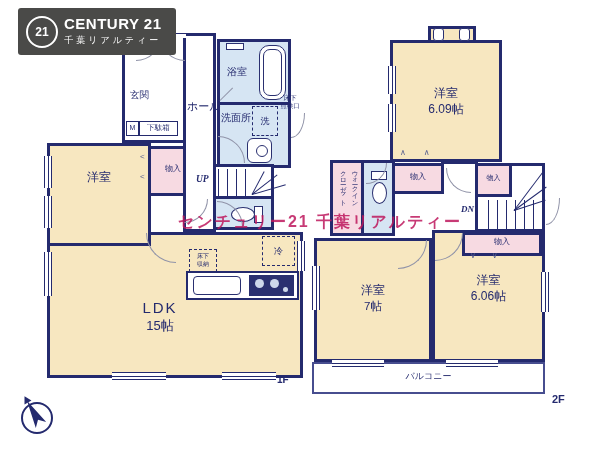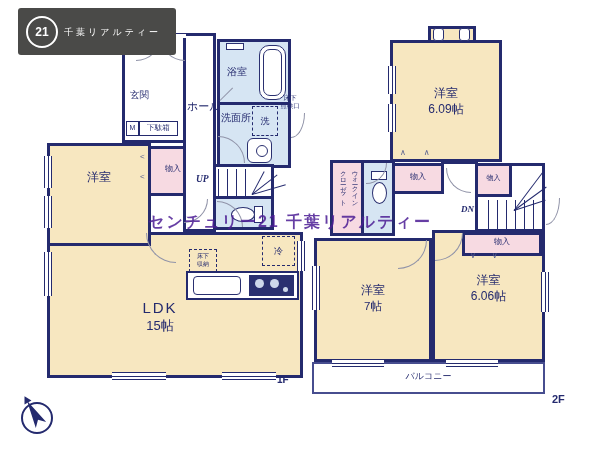--- a/index.html
+++ b/index.html
@@ -30,21 +30,21 @@
   .diag{position:absolute;height:1px;background:var(--wall);transform-origin:0 50%;}
   .wallseg{position:absolute;background:var(--wall);}
   .fixture{position:absolute;box-sizing:border-box;border:1.5px solid #2a3070;background:#fff;}
   .tub::after{content:'';position:absolute;inset:3px;border:1px solid #2a3070;border-radius:7px;}
   .burner{position:absolute;border-radius:50%;background:#cdd7ea;}
   .logo{position:absolute;left:18px;top:8px;width:158px;height:47px;background:#4a4a48;border-radius:3px;display:flex;align-items:center;padding:0 8px;box-sizing:border-box;z-index:60;}
   .logo-badge{width:28px;height:28px;border:2px solid #fff;border-radius:50%;color:#fff;font-weight:bold;font-size:12px;display:flex;align-items:center;justify-content:center;flex:0 0 auto;}
   .logo-col{display:flex;flex-direction:column;align-items:center;margin-left:6px;}
   .logo-brand{color:#fff;font-weight:bold;font-size:15px;letter-spacing:.5px;line-height:1.1;}
   .logo-sub{color:#fff;font-size:9px;letter-spacing:3px;margin-top:2px;}
-  .watermark{position:absolute;left:148px;top:212px;font-size:16px;font-weight:bold;color:#4c1d95;letter-spacing:2px;opacity:.85;z-index:50;white-space:nowrap;}
+  .watermark{position:absolute;left:148px;top:212px;font-size:16px;font-weight:bold;color:#be185d;letter-spacing:2px;opacity:.85;z-index:50;white-space:nowrap;padding-left:30px;}
 </style>
 </head>
 <body>
 
 <div class="canvas">
 
   <div class="room cream" style="left:47px;top:232px;width:256px;height:146px"></div>
   <div class="room cream" style="left:47px;top:143px;width:104px;height:103px"></div>
   <div class="room pink" style="left:148px;top:146px;width:50px;height:50px"></div>
   <div class="room white" style="left:122px;top:33px;width:64px;height:110px"></div>
@@ -199,20 +199,21 @@
   <div class="lbl2" style="left:312px;top:371px;width:233px;font-size:9px">バルコニー</div>
   <div class="lbl" style="left:552px;top:393px;font-size:11px;font-weight:600">2F</div>
 
   <div class="watermark">センチュリー21 千葉リアルティー</div>
 
   <div class="logo">
     <div class="logo-badge">
       <span>21</span>
     </div>
     <div class="logo-col">
+      <div class="logo-brand">CENTURY 21</div>
       <div class="logo-sub">千葉リアルティー</div>
     </div>
   </div>
 
   <svg style="position:absolute;left:12px;top:392px" width="48" height="48" viewBox="0 0 48 48">
     <circle cx="25" cy="26" r="15" fill="none" stroke="#242a6e" stroke-width="2"></circle>
     <g transform="rotate(-30 25 26)" fill="#242a6e">
       <polygon points="25,6 19,34 25,28 31,34"></polygon>
       <polygon points="25,1 21,8 29,8"></polygon>
     </g>

